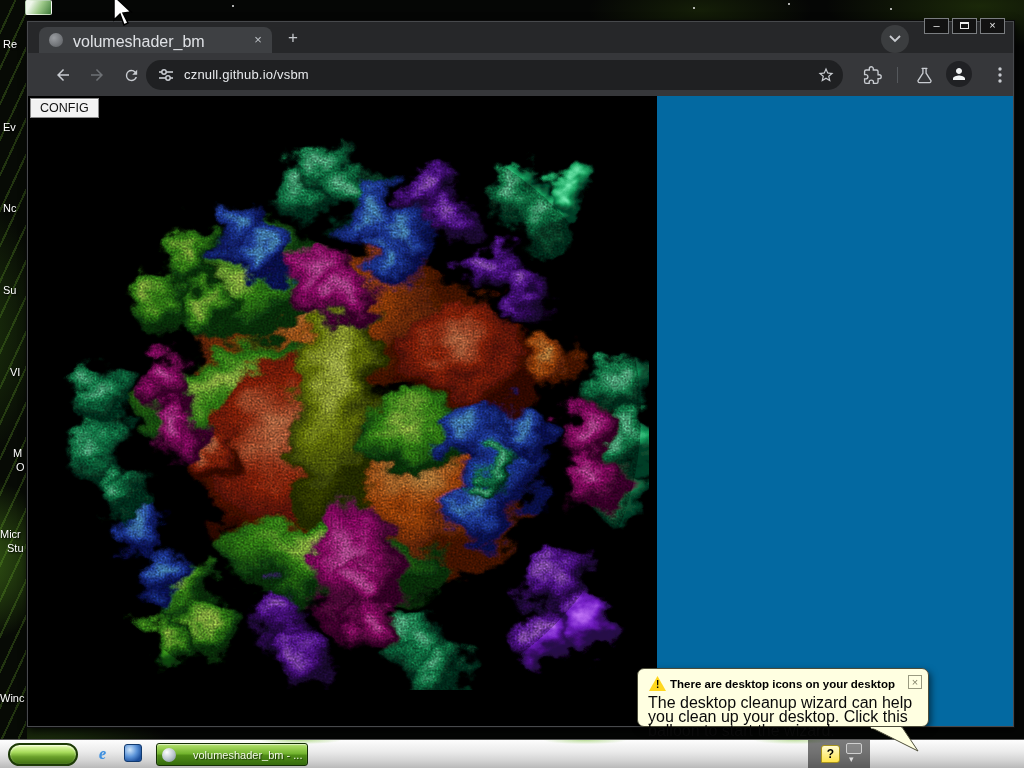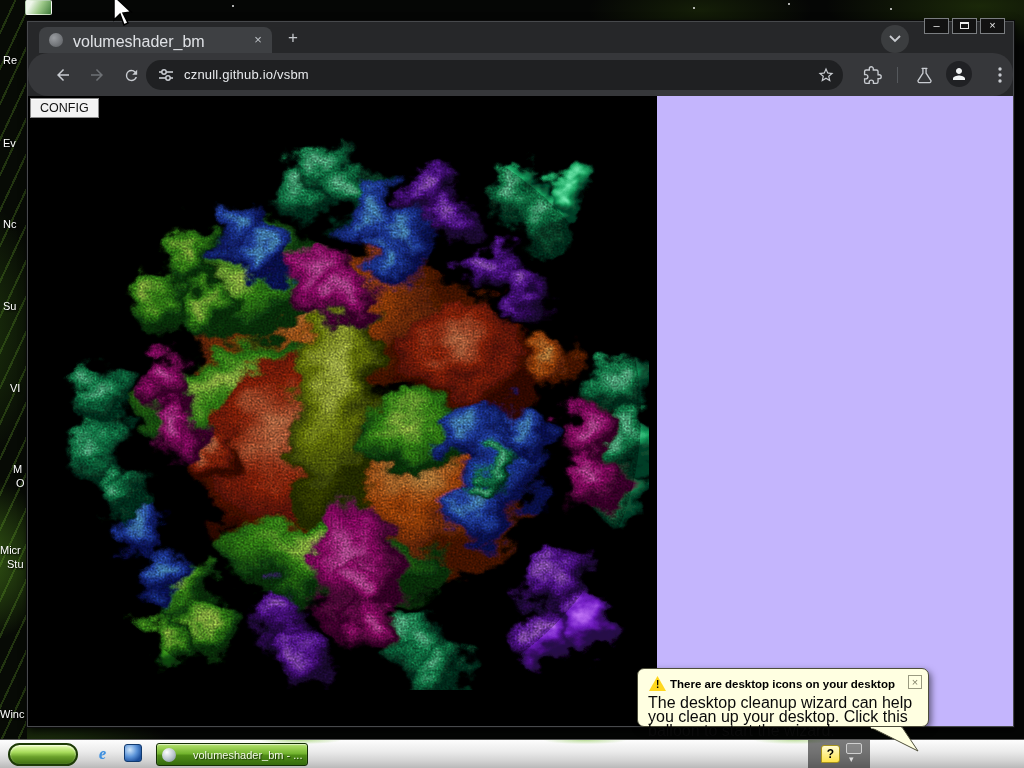--- a/index.html
+++ b/index.html
@@ -14,21 +14,21 @@
       radial-gradient(200px 80px at 40px 760px, rgba(110,190,40,.30), transparent 70%),
       #050605; }
   .star { position:absolute; width:2px; height:2px; background:#fff; border-radius:50%; opacity:.9; }
   #wallstrip { position:absolute; left:0; top:0; width:27px; height:739px;
       background:
         radial-gradient(140px 120px at -40px 560px, rgba(110,190,40,.55), transparent 72%),
         radial-gradient(120px 200px at -40px 330px, rgba(80,150,30,.38), transparent 70%),
         repeating-linear-gradient(115deg, transparent 0 13px, rgba(140,220,60,.20) 13px 15px),
         #070a05; }
   .dt-label { position:absolute; color:#fff; font-size:11px; line-height:13px;
-      text-shadow:1px 1px 2px #000; white-space:nowrap; overflow:hidden;margin-top:16px; }
+      text-shadow:1px 1px 2px #000; white-space:nowrap; overflow:hidden; }
   #dt-icon-top { position:absolute; left:25px; top:0; width:27px; height:15px; border-radius:2px;
       background:linear-gradient(120deg,#eef6ea 20%,#9cc888 55%,#3f7a3a); border:1px solid rgba(255,255,255,.5); }
 
   
   #cursor { position:absolute; left:108px; top:-4px; width:28px; height:32px; z-index:90; }
 
   
   #win { position:absolute; left:27px; top:21px; width:987px; height:706px;
          background:#262729; border:1px solid #47494c; box-shadow:0 0 0 1px #0a0a0a, 2px 3px 8px rgba(0,0,0,.8); }
 
@@ -46,33 +46,33 @@
       border-radius:8px 8px 0 0; }
   #tab-favicon { position:absolute; left:10px; top:6px; width:14px; height:14px; border-radius:50%;
       background:radial-gradient(circle at 35% 35%, #9a9da1, #6b6e72 70%); }
   #tab-title { position:absolute; left:34px; top:6px; font-size:16px; color:#dfe1e5; }
   #tab-close { position:absolute; right:6px; top:5px; width:16px; height:16px; color:#bdc1c6;
       font-size:13px; line-height:15px; text-align:center; border-radius:50%; }
   #newtab { position:absolute; left:254px; top:6px; width:22px; height:22px; color:#c6c9cd;
       font-size:17px; line-height:20px; text-align:center; border-radius:50%; }
 
   
-  #toolbar { position:absolute; left:0; top:31px; right:0; height:43px; background:#36373a;border-radius:20px; }
+  #toolbar { position:absolute; left:0; top:31px; right:0; height:43px; background:#36373a; }
   .navbtn { position:absolute; top:9px; width:26px; height:26px; border-radius:50%;
       display:flex; align-items:center; justify-content:center; }
   #omnibox { position:absolute; left:118px; top:7px; width:697px; height:30px; border-radius:15px;
       background:#1f2022; }
   #omni-url { position:absolute; left:38px; top:7px; font-size:13px; color:#e8eaed; letter-spacing:.2px; }
   .toolicon { position:absolute; top:10px; width:24px; height:24px; display:flex; align-items:center; justify-content:center; }
   #sep { position:absolute; left:869px; top:14px; width:1px; height:16px; background:#55585c; }
   #avatar { position:absolute; left:918px; top:8px; width:26px; height:26px; border-radius:50%;
       background:#202124; display:flex; align-items:center; justify-content:center; }
 
   
-  #content { position:absolute; left:0; top:74px; right:0; bottom:0; background:#c4b5fd;text-decoration:underline; }
+  #content { position:absolute; left:0; top:74px; right:0; bottom:0; background:#0369a1;text-decoration:underline; }
   #canvas { position:absolute; left:0; top:0; width:629px; height:100%; background:#000; overflow:hidden; }
   #config-btn { position:absolute; left:2px; top:2px; padding:2px 9px; background:#f2f2f2;
       border:1px solid #8a8a8a; box-shadow:inset 0 1px 0 #fff; color:#111; font-size:12.5px; }
 
   
   #balloon { position:absolute; left:637px; top:668px; width:292px; height:59px; z-index:60;
       background:#ffffe1; border:1px solid #4c4c3a; border-radius:7px; box-shadow:2px 3px 7px rgba(0,0,0,.55); }
   #balloon-title { position:absolute; left:32px; top:9px; font-size:11.5px; font-weight:bold; color:#000; }
   #warn-tri { position:absolute; left:11px; top:7px; width:17px; height:15px;
       background:#ffd71e; clip-path:polygon(50% 0,100% 100%,0 100%); }

